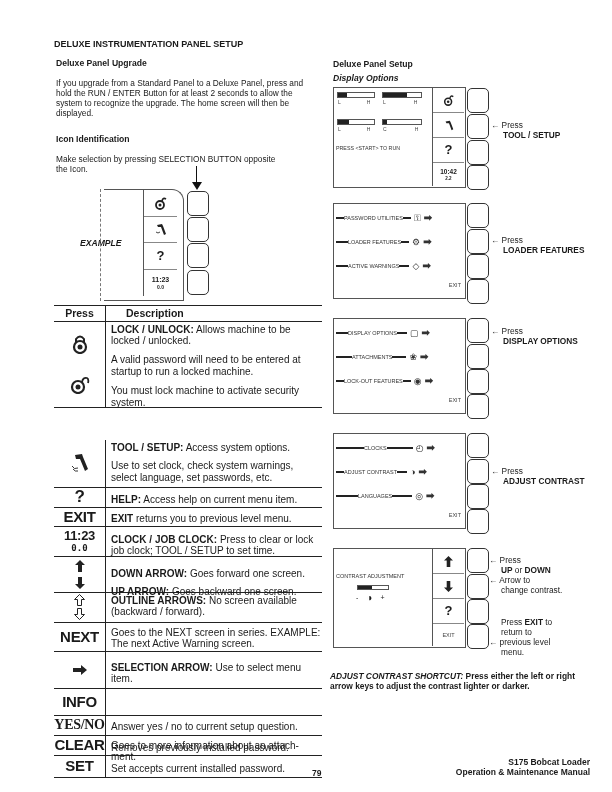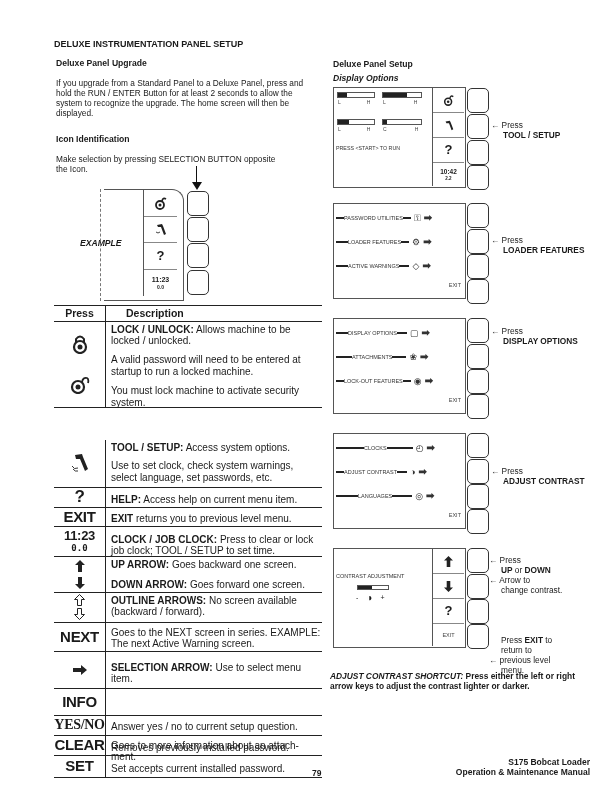--- a/index.html
+++ b/index.html
@@ -141,22 +141,22 @@
   <div class="tbl-row" style="height:36px;">
     <div class="tbl-icon" style="gap:5px;">
       <svg width="10" height="12" viewBox="0 0 10 12">
           <path d="M5 0 L10 5 L7 5 L7 12 L3 12 L3 5 L0 5 Z" fill="#222"></path>
         </svg>
       <svg width="10" height="12" viewBox="0 0 10 12">
           <path d="M5 12 L10 7 L7 7 L7 0 L3 0 L3 7 L0 7 Z" fill="#222"></path>
         </svg>
     </div>
     <div class="tbl-desc">
+      <p style="margin-top:9px;"><span class="b">DOWN ARROW:</span> <span>Goes forward one screen.</span></p>
       <p><span class="b">UP ARROW:</span> <span>Goes backward one screen.</span></p>
-      <p style="margin-top:9px;"><span class="b">DOWN ARROW:</span> <span>Goes forward one screen.</span></p>
     </div>
   </div>
 
   <div class="tbl-row" style="height:30px;">
     <div class="tbl-icon" style="gap:2px;">
       <svg width="11" height="12" viewBox="0 0 11 12">
           <path d="M5.5 0.5 L10.5 5.5 L7.5 5.5 L7.5 11.5 L3.5 11.5 L3.5 5.5 L0.5 5.5 Z" fill="none" stroke="#222" stroke-width="1"></path>
         </svg>
       <svg width="11" height="12" viewBox="0 0 11 12">
           <path d="M5.5 11.5 L10.5 6.5 L7.5 6.5 L7.5 0.5 L3.5 0.5 L3.5 6.5 L0.5 6.5 Z" fill="none" stroke="#222" stroke-width="1"></path>
@@ -379,21 +379,21 @@
 <div class="btn" style="left:467px; top:548px;"></div>
 <div class="btn" style="left:467px; top:574px;"></div>
 <div class="btn" style="left:467px; top:599px;"></div>
 <div class="btn" style="left:467px; top:624px;"></div>
 <div class="press" style="top:556px; left:489px;">
   <div><span>←</span> <span>Press</span></div>
   <div style="padding-left:12px;"><span class="b">UP</span> <span>or</span> <span class="b">DOWN</span></div>
   <div><span>←</span> <span>Arrow to</span></div>
   <div style="padding-left:12px;">change contrast.</div>
 </div>
-<div class="press" style="top:636px; left:489px;">
+<div class="press" style="top:618px; left:489px;">
   <div style="padding-left:12px;"><span>Press</span> <span class="b">EXIT</span> <span>to</span></div>
   <div style="padding-left:12px;">return to</div>
   <div><span>←</span> <span>previous level</span></div>
   <div style="padding-left:12px;">menu.</div>
 </div>
 
 <div class="abs" style="left:330px; top:671px; width:262px; font-size:8.4px; font-weight:bold; line-height:1.2;">
   <span class="i">ADJUST CONTRAST SHORTCUT:</span> <span>Press either the left or right arrow keys to adjust the contrast lighter or darker.</span>
 </div>
 

